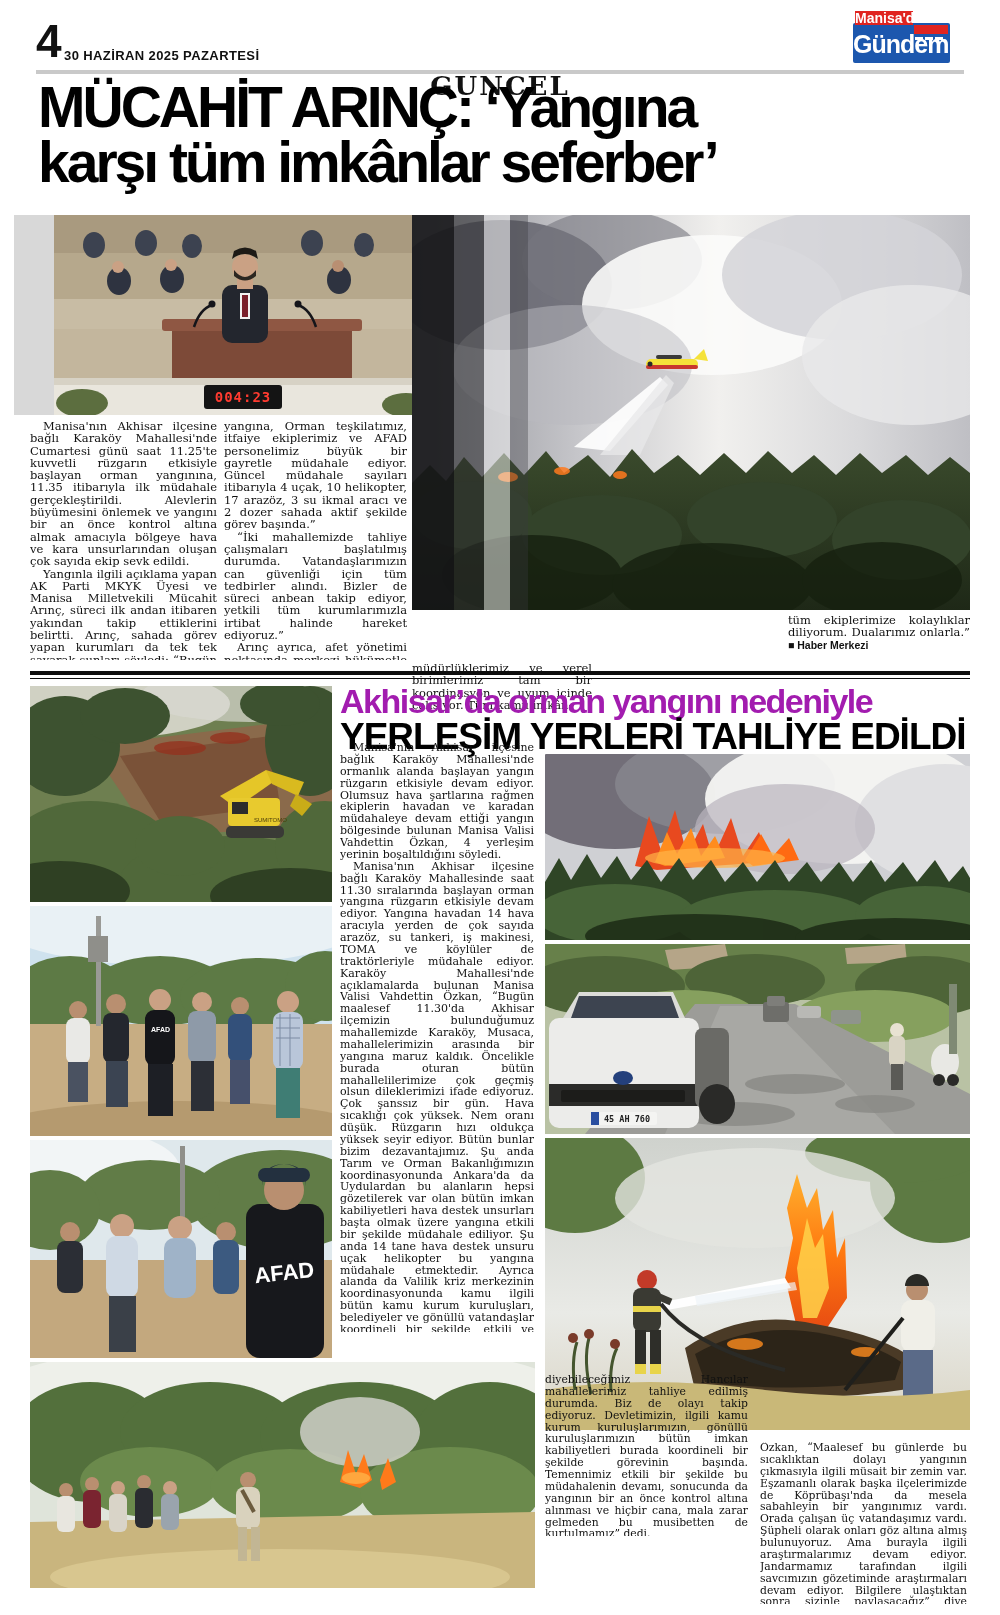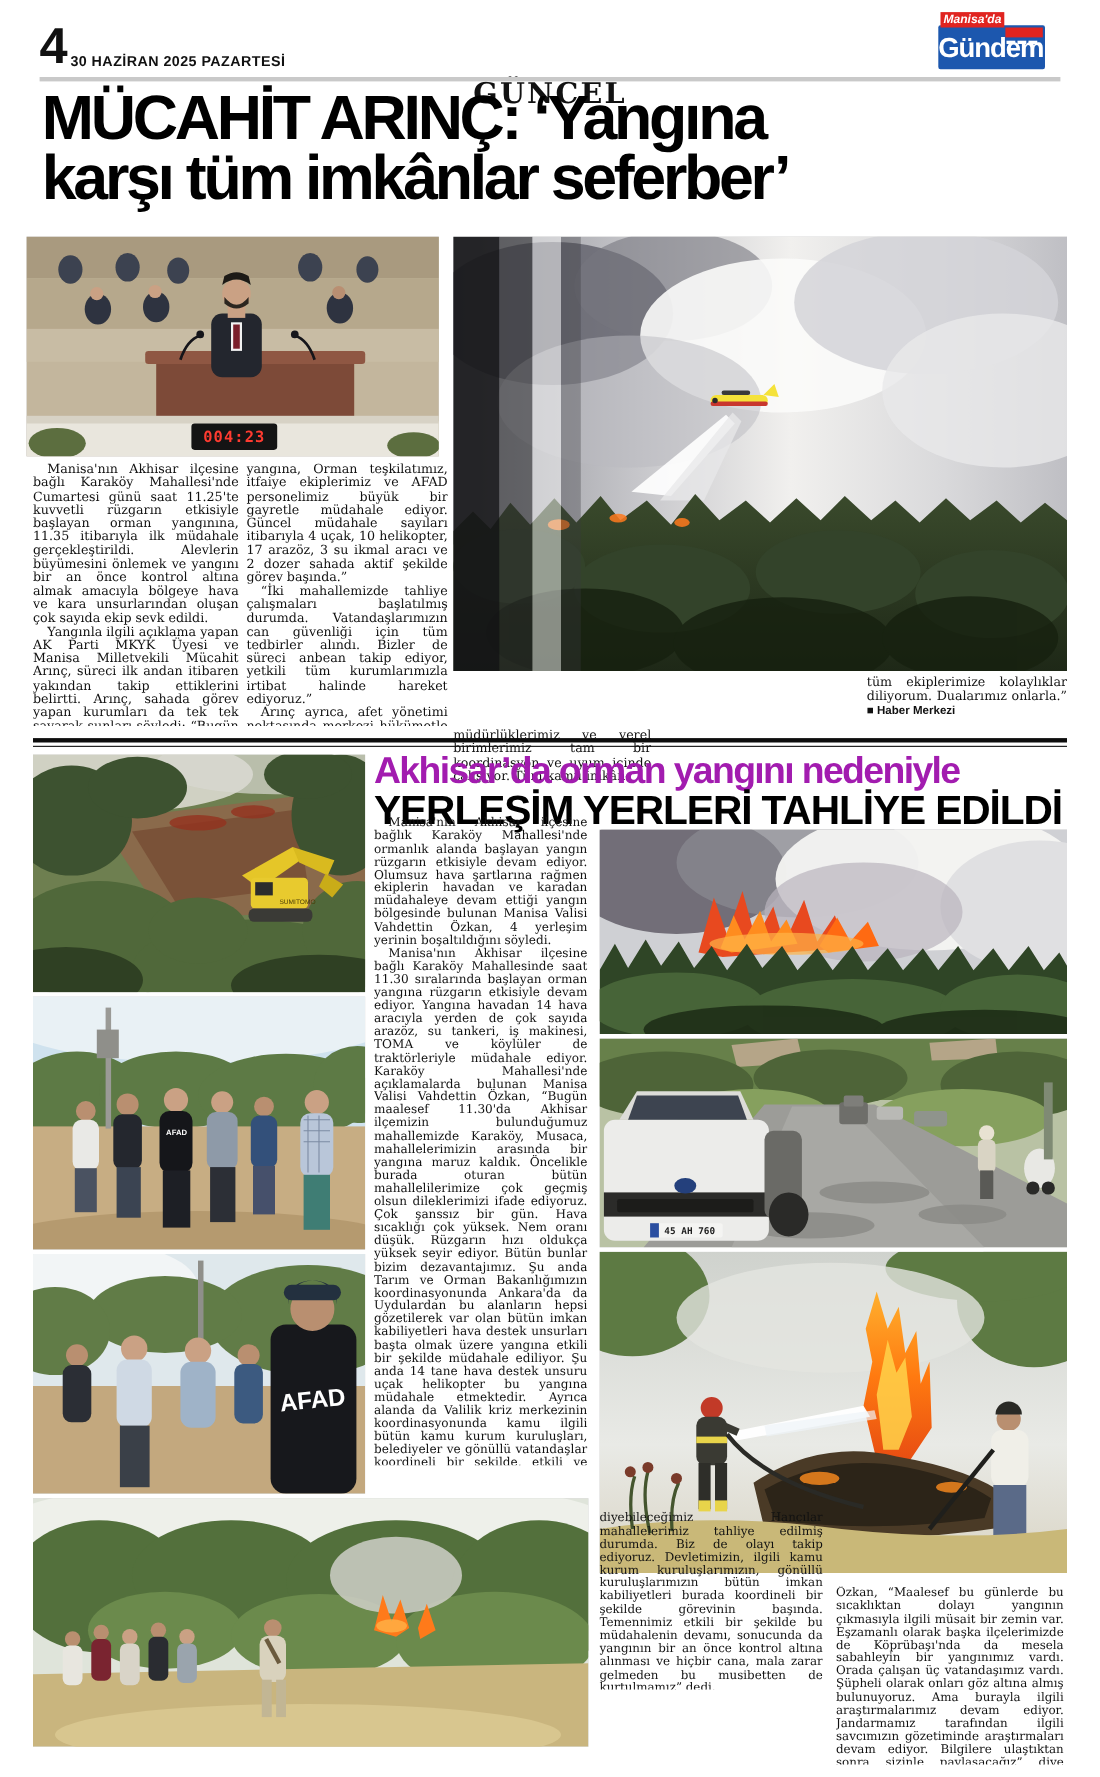--- a/index.html
+++ b/index.html
@@ -8,21 +8,21 @@
   .abs{position:absolute;}
   
   .pagenum{font-family:"Liberation Sans",sans-serif;font-weight:bold;font-size:46px;line-height:1;}
   .pagedate{font-family:"Liberation Sans",sans-serif;font-weight:bold;font-size:13px;letter-spacing:.4px;}
   .section-title{font-family:"DejaVu Serif",serif;font-weight:bold;font-size:26px;letter-spacing:2px;text-align:center;margin-top:47px;}
   .header-rule{background:#c9c9c9;height:4px;}
   
   .logo{width:97px;height:52px;}
   .logo .blue{position:absolute;left:0;top:12px;width:97px;height:40px;background:#1c57ae;border-radius:2px;}
   .logo .redtop{position:absolute;left:2px;top:0;width:58px;height:14px;background:#e02420;color:#fff;
-    font-family:"Liberation Sans",sans-serif;font-style:italic;font-weight:bold;font-size:11px;line-height:14px;text-align:center;}
+    font-family:"Liberation Sans",sans-serif;font-weight:bold;font-size:14px;line-height:14px;text-align:center;}
   .logo .redstrip{position:absolute;right:2px;top:14px;width:34px;height:9px;background:#e02420;}
   .logo .redstrip i{display:inline-block;width:8px;height:3px;background:#fff;margin:3px 1px 0 1px;}
   .logo .main{position:absolute;left:0;top:16px;width:97px;text-align:left;color:#fff;
     font-family:"Liberation Sans",sans-serif;font-weight:bold;font-size:25px;line-height:34px;letter-spacing:-1px;}
   
   .h1line{font-family:"Liberation Sans",sans-serif;font-weight:900;font-size:57px;line-height:.97;
     letter-spacing:-3px;color:#000;white-space:nowrap;}
   .h2line1{font-family:"Liberation Sans",sans-serif;font-weight:900;font-size:34px;line-height:1;letter-spacing:-1.5px;color:#a21caf;white-space:nowrap;}
   .h2line2{font-family:"Liberation Sans",sans-serif;font-weight:900;font-size:37px;line-height:1.02;letter-spacing:-1px;color:#000;white-space:nowrap;}
   
@@ -50,21 +50,21 @@
     <div class="main">Gündem</div>
   </div>
 
   <div class="abs header-rule" style="left:36px;top:70px;width:928px;"></div>
 
   <div class="abs" style="left:38px;top:80px;">
     <div class="h1line">MÜCAHİT ARINÇ: ‘Yangına</div>
     <div class="h1line">karşı tüm imkânlar seferber’</div>
   </div>
 
-  <div class="photo" style="left:24px;top:215px;width:375px;height:200px;">
+  <div class="photo" style="left:14px;top:215px;width:375px;height:200px;padding-left:40px;">
     <svg width="375" height="200" viewBox="0 0 375 200">
       <rect x="0" y="0" width="375" height="200" fill="#c3b69d"></rect>
       <rect x="0" y="0" width="375" height="38" fill="#a99a7f"></rect>
       <rect x="0" y="38" width="375" height="46" fill="#b6a88c"></rect>
       <rect x="0" y="84" width="375" height="30" fill="#c8bca4"></rect>
 
       <g fill="#3c4250">
         <ellipse cx="40" cy="30" rx="11" ry="13"></ellipse>
           <ellipse cx="92" cy="28" rx="11" ry="13"></ellipse>
         <ellipse cx="138" cy="31" rx="10" ry="12"></ellipse>

